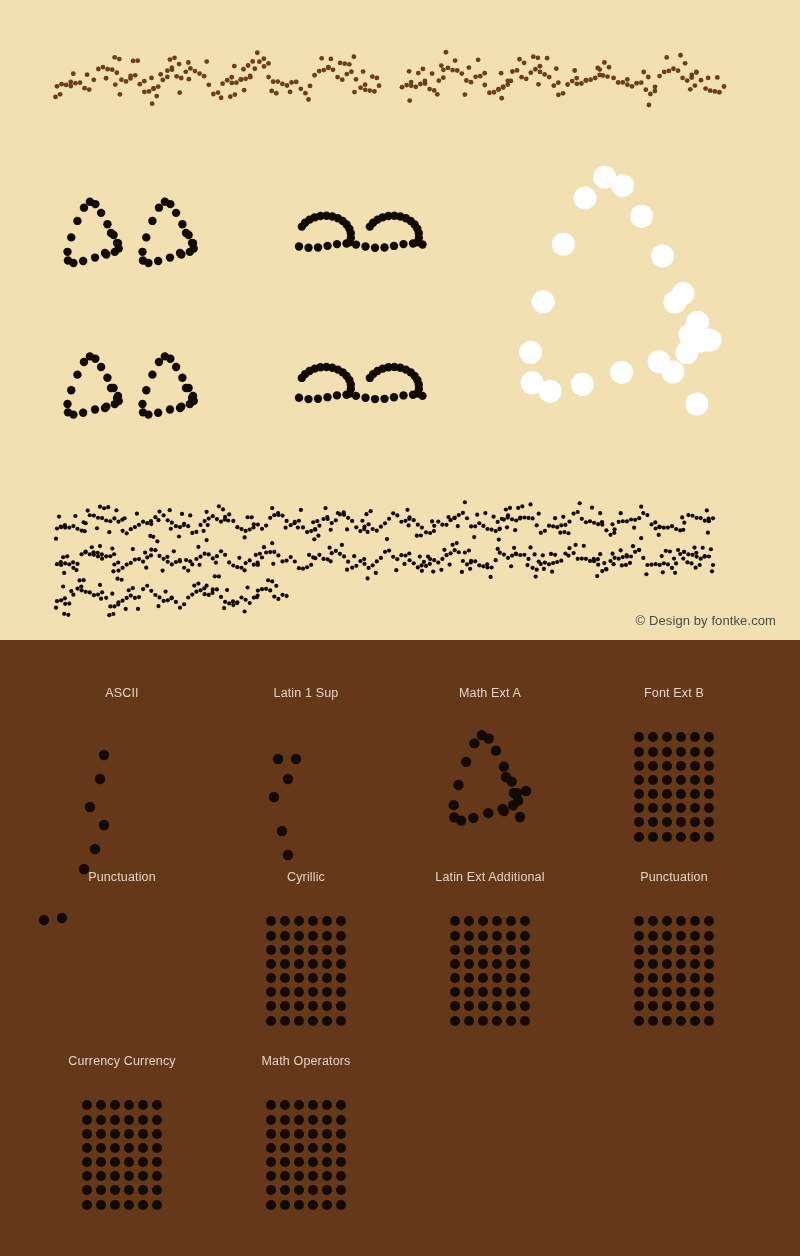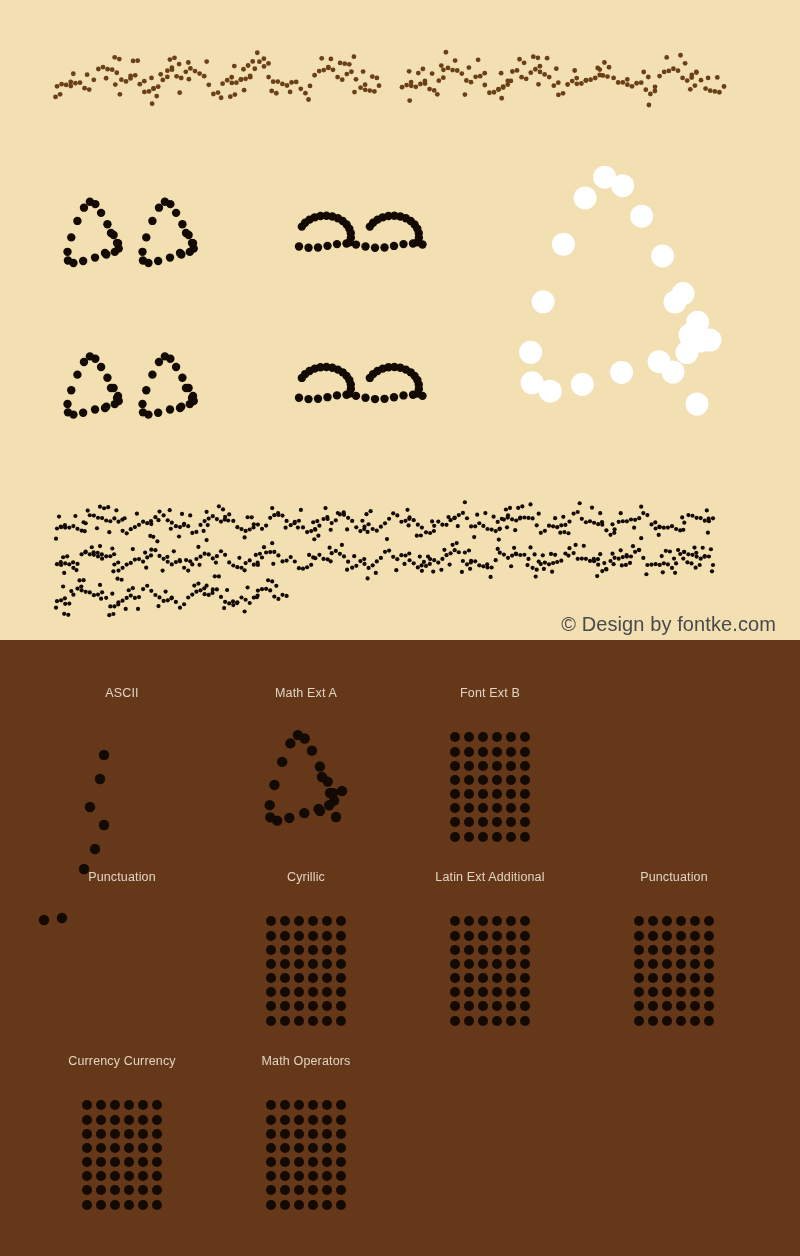--- a/index.html
+++ b/index.html
@@ -27,21 +27,21 @@
   }
 
   .specimen-row { position:absolute; }
 
   svg.dots { display:block; overflow:visible; }
 
   .copyright {
     position:absolute;
     right:24px;
     top:613px;
-    font-size:20px;
+    font-size:13px;
     color:#4a4a4a;
     letter-spacing:.1px;
     white-space:nowrap;
   }
 
   
   .bottom-panel {
     position:absolute;
     left:0; top:640px;
     width:800px; height:616px;
@@ -1261,20 +1261,33 @@
                 <circle cx="42.00" cy="28.00" r="5.20" fill="#120a03"></circle>
                 <circle cx="38.00" cy="52.00" r="5.20" fill="#120a03"></circle>
                 <circle cx="28.00" cy="80.00" r="5.20" fill="#120a03"></circle>
                 <circle cx="42.00" cy="98.00" r="5.20" fill="#120a03"></circle>
                 <circle cx="33.00" cy="122.00" r="5.20" fill="#120a03"></circle>
                 <circle cx="22.00" cy="142.00" r="5.20" fill="#120a03"></circle>
               </svg>
           </div>
         </div>
         <div class="block-cell">
+          <div class="block-label">Latin 1 Sup</div>
+          <div class="block-art">
+            <svg class="dots" id="svg-b1" width="120" height="120">
+                <circle cx="32.00" cy="32.00" r="5.20" fill="#120a03"></circle>
+                <circle cx="50.00" cy="32.00" r="5.20" fill="#120a03"></circle>
+                <circle cx="42.00" cy="52.00" r="5.20" fill="#120a03"></circle>
+                <circle cx="28.00" cy="70.00" r="5.20" fill="#120a03"></circle>
+                <circle cx="36.00" cy="104.00" r="5.20" fill="#120a03"></circle>
+                <circle cx="42.00" cy="128.00" r="5.20" fill="#120a03"></circle>
+              </svg>
+          </div>
+        </div>
+        <div class="block-cell">
           <div class="block-label">Math Ext A</div>
           <div class="block-art">
             <svg class="dots" id="svg-b2" width="120" height="125">
                 <circle cx="88.16" cy="75.61" r="5.20" fill="#120a03"></circle>
                 <circle cx="83.18" cy="80.21" r="5.20" fill="#120a03"></circle>
                 <circle cx="72.58" cy="83.88" r="5.20" fill="#120a03"></circle>
                 <circle cx="58.30" cy="88.16" r="5.20" fill="#120a03"></circle>
                 <circle cx="43.38" cy="92.93" r="5.20" fill="#120a03"></circle>
                 <circle cx="31.16" cy="95.65" r="5.20" fill="#120a03"></circle>
                 <circle cx="24.28" cy="92.35" r="5.20" fill="#120a03"></circle>

